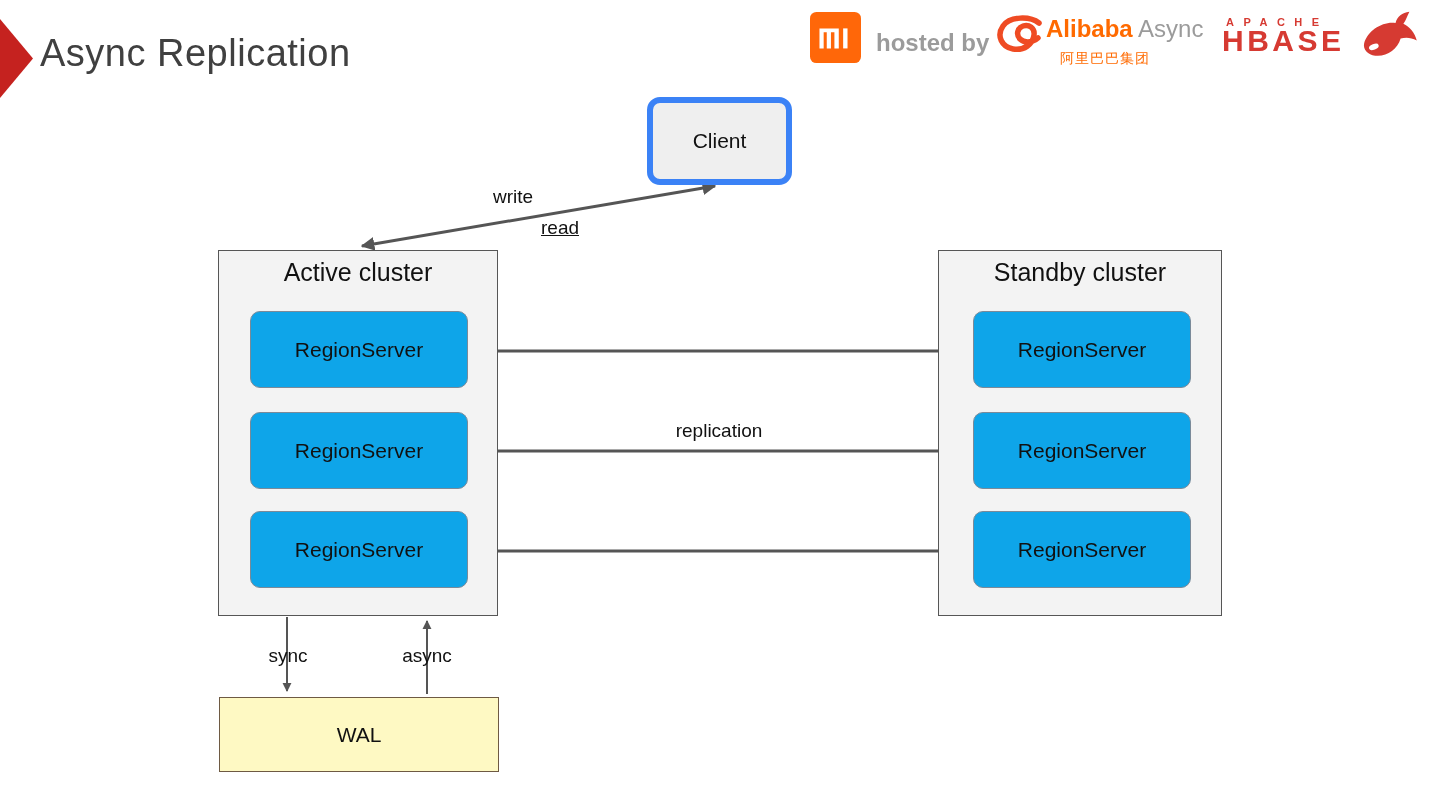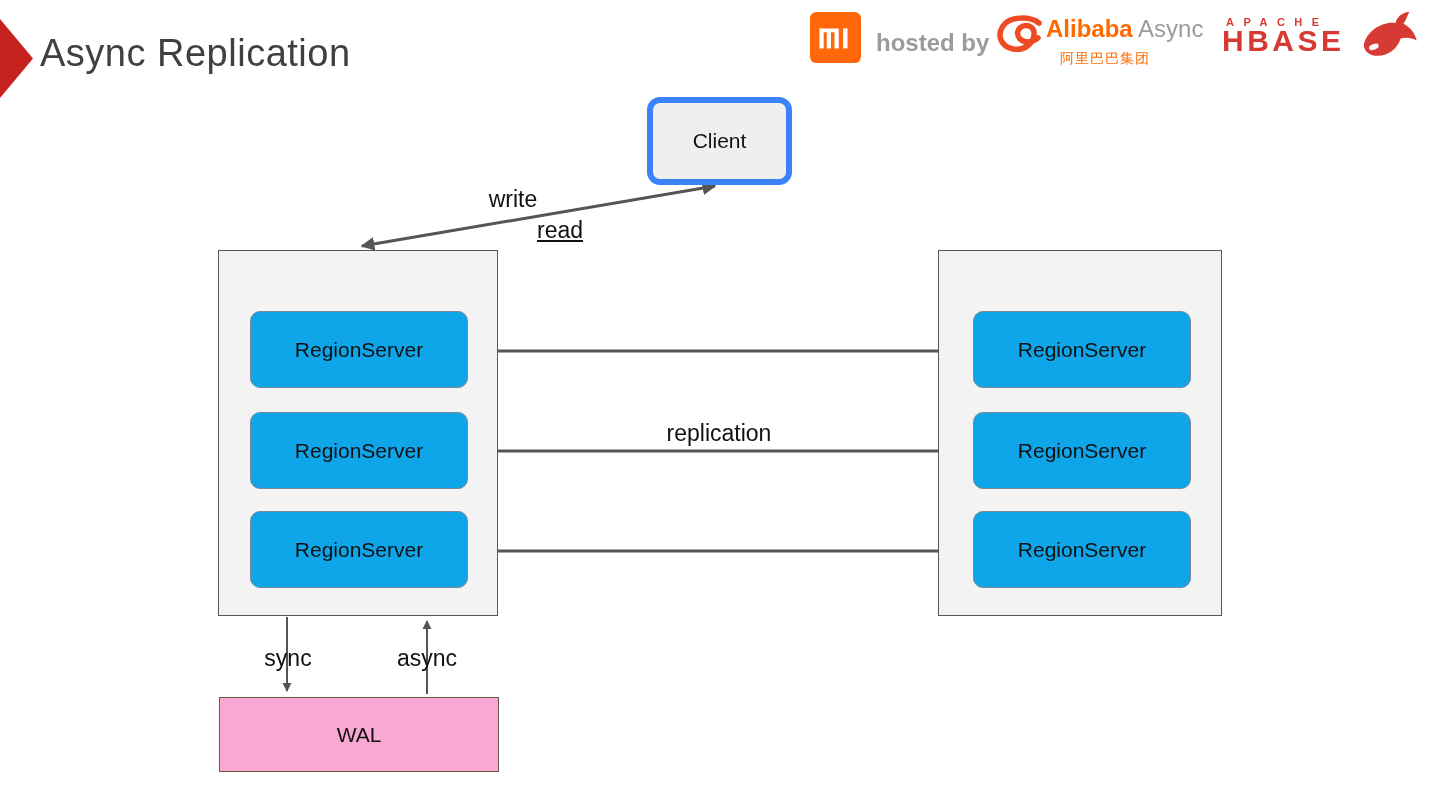--- a/index.html
+++ b/index.html
@@ -69,33 +69,33 @@
     background:#0ea5e9; border:1px solid #7a8a99; border-radius:10px;
     display:flex; align-items:center; justify-content:center;
     font-size:21px;
   }
   .cluster-active  .rs { left:31px; }
   .cluster-standby .rs { left:34px; }
   .rs-1 { top:60px; } .rs-2 { top:161px; } .rs-3 { top:260px; }
 
   .node-wal {
     position:absolute; left:219px; top:697px; width:280px; height:75px;
-    background:#f9a8d4; border:1px solid #6e5a43;
+    background:#fef9c3; border:1px solid #6e5a43;
     display:flex; align-items:center; justify-content:center;
     font-size:21px;
   }
 
   
   .arrows {
     position:absolute; left:0; top:0; width:1440px; height:810px;
     pointer-events:none;
   }
   .arrow-label {
     position:absolute; transform:translateX(-50%);
-    font-size:23px; color:#111; white-space:nowrap;
+    font-size:19px; color:#111; white-space:nowrap;
   }
   .lbl-write       { left:513px; top:186px; }
   .lbl-read        { left:560px; top:217px;text-decoration:underline; }
   .lbl-replication { left:719px; top:420px; }
   .lbl-sync        { left:288px; top:645px; }
   .lbl-async       { left:427px; top:645px; }
 </style>
 </head>
 <body>
 
@@ -142,32 +142,34 @@
   <line x1="470" y1="551" x2="966" y2="551" stroke="#555555" stroke-width="3" marker-end="url(#ah)"></line>
   <line x1="287" y1="617" x2="287" y2="691" stroke="#555555" stroke-width="2" marker-end="url(#ah)"></line>
   <line x1="427" y1="694" x2="427" y2="621" stroke="#555555" stroke-width="2" marker-end="url(#ah)"></line>
 </svg>
 
 <div class="node-client">
   <span>Client</span>
 </div>
 
 <div class="cluster cluster-active">
+  <div class="cluster-title">Active cluster</div>
   <div class="rs rs-1">
     <span>RegionServer</span>
   </div>
   <div class="rs rs-2">
     <span>RegionServer</span>
   </div>
   <div class="rs rs-3">
     <span>RegionServer</span>
   </div>
 </div>
 
 <div class="cluster cluster-standby">
+  <div class="cluster-title">Standby cluster</div>
   <div class="rs rs-1">
     <span>RegionServer</span>
   </div>
   <div class="rs rs-2">
     <span>RegionServer</span>
   </div>
   <div class="rs rs-3">
     <span>RegionServer</span>
   </div>
 </div>

